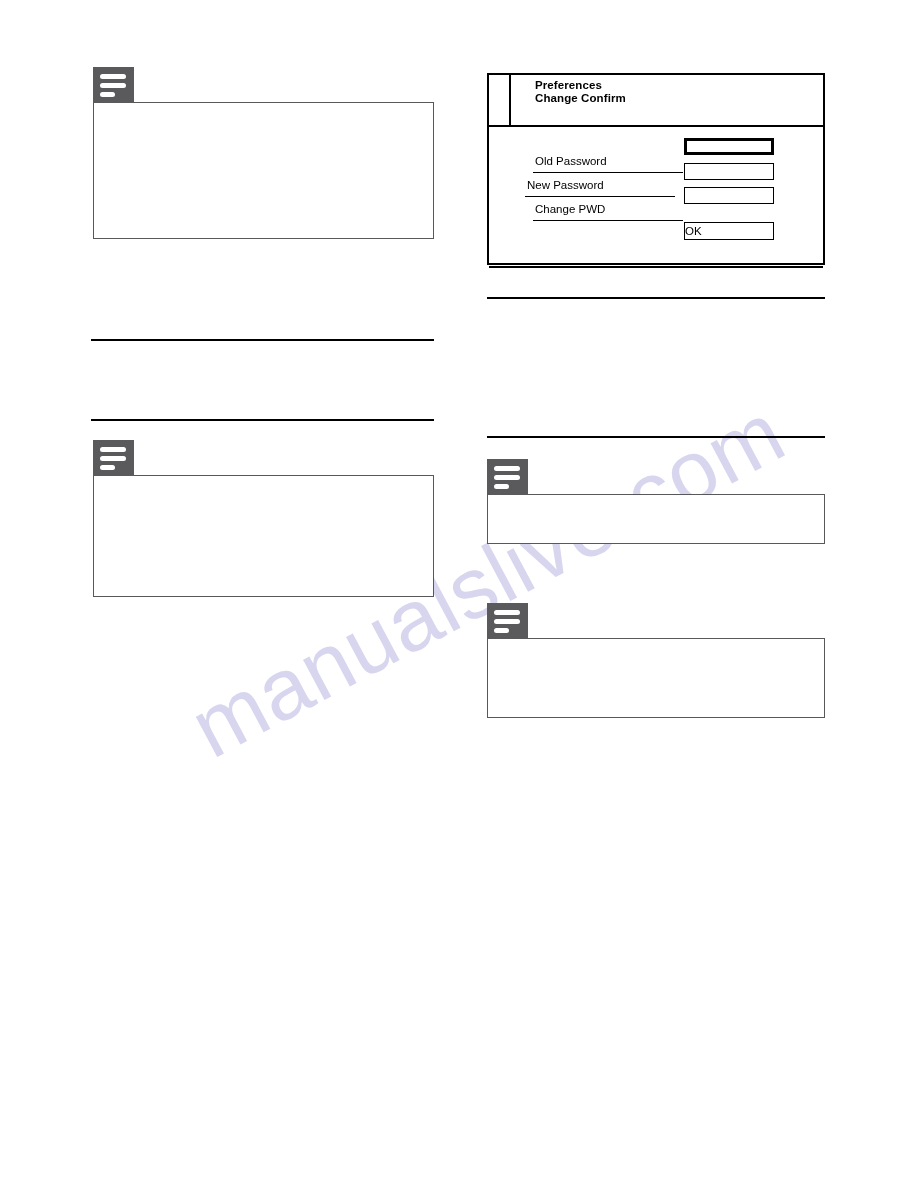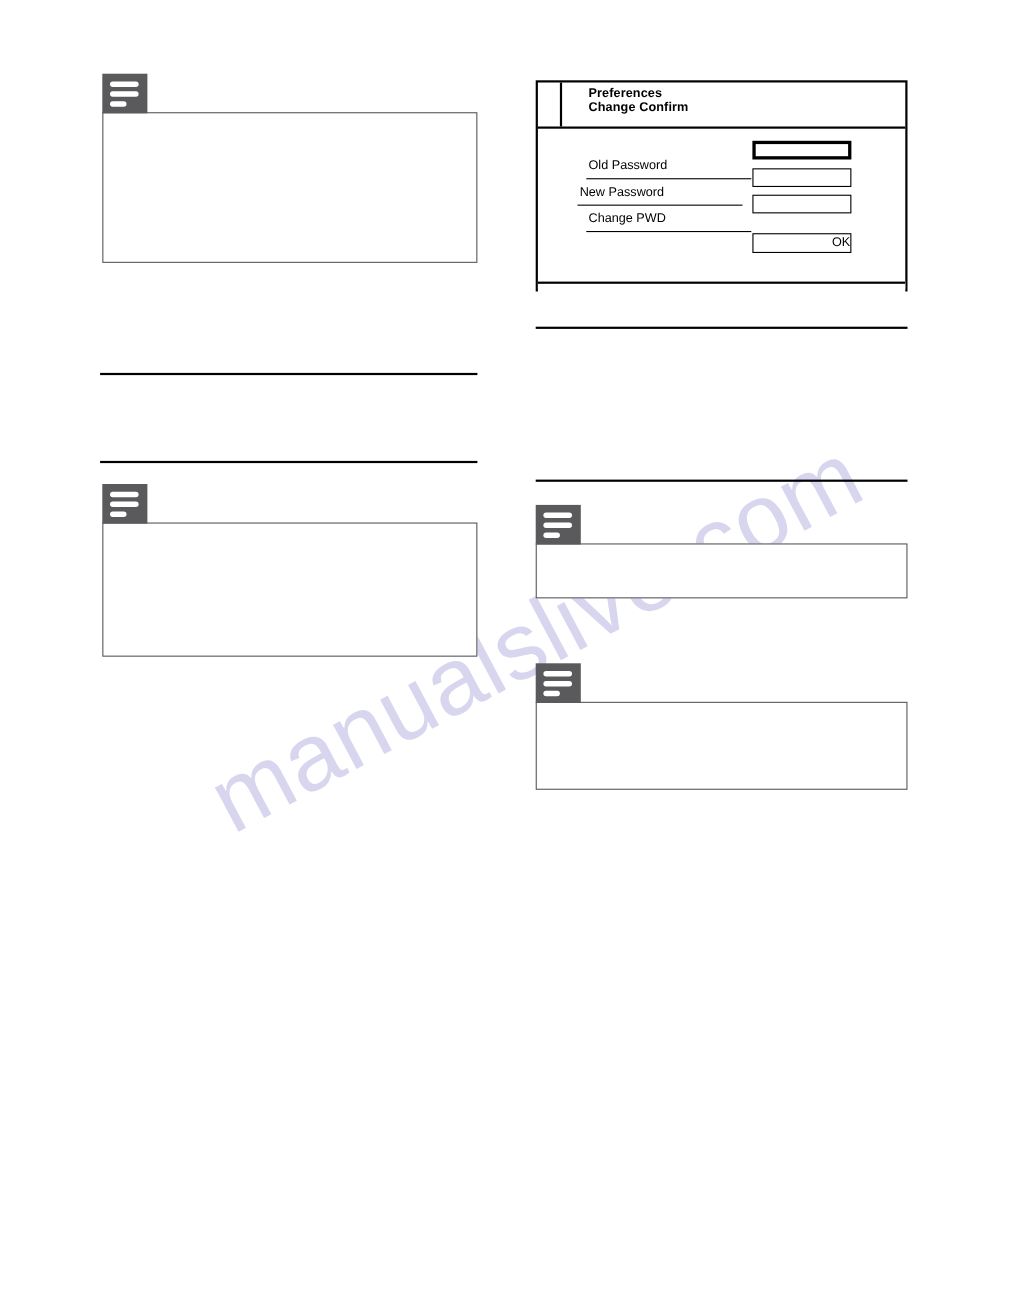--- a/index.html
+++ b/index.html
@@ -97,21 +97,21 @@
   
   .osd {
     position: absolute;
     box-sizing: border-box;
     background: #ffffff;
     border: 2px solid #000000;
     z-index: 4;
   }
   .osd-title-row {
     position: relative;
-    height: 42px;
+    height: 52px;
     border-bottom: 2px solid #000000;
     box-sizing: border-box;
   }
   .osd-title-divider {
     position: absolute;
     left: 20px;
     top: 0;
     bottom: 0;
     width: 0;
     border-left: 2px solid #000000;
@@ -158,21 +158,21 @@
     border: 3px solid #000000;
   }
 
   .osd-ok {
     position: absolute;
     box-sizing: border-box;
     width: 90px;
     height: 18px;
     border: 1px solid #000000;
     background: #ffffff;
-    text-align: right;
+    text-align: left;
     font-size: 11.5px;
     line-height: 16px;
     color: #000000;
   }
 
   .osd-status {
     position: relative;
     height: 16px;
     border-top: 2px solid #000000;
     box-sizing: border-box;

